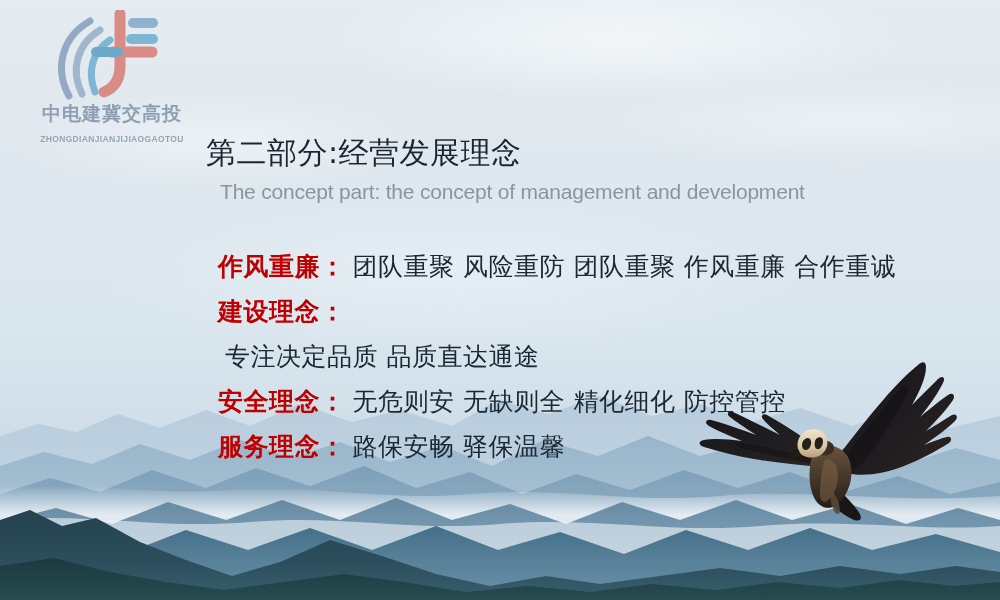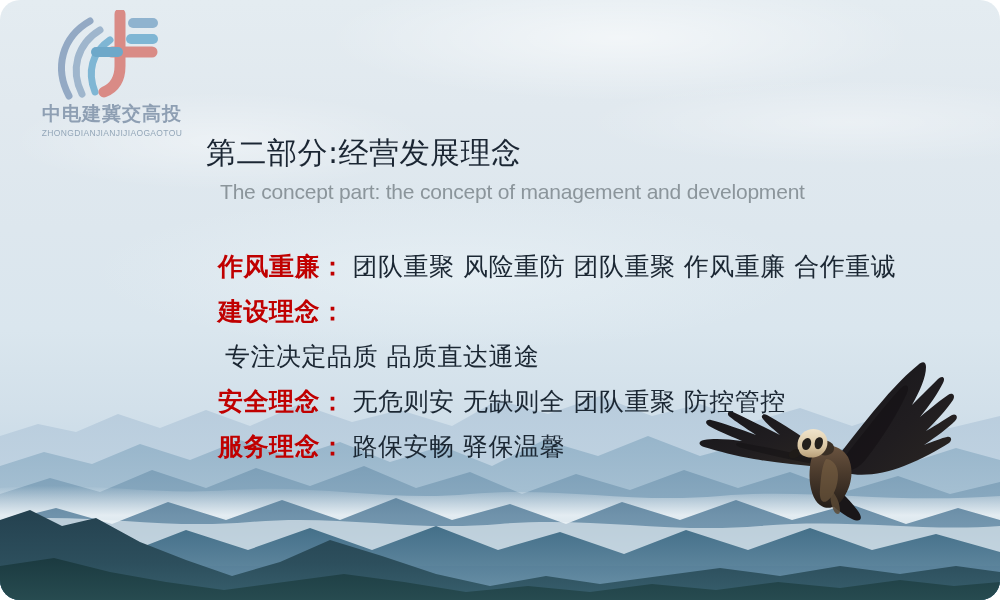--- a/index.html
+++ b/index.html
@@ -15,21 +15,20 @@
     font-family: "Liberation Sans", "DejaVu Sans", sans-serif;
     background: linear-gradient(180deg,
         #e4ecf1 0%,
         #e1e9ef 18%,
         #dde7ee 38%,
         #dae6ee 55%,
         #d2e0ea 68%,
         #c8dae7 78%,
         #b9d0e0 86%,
         #a8c3d6 100%);
-    border-radius: 20px;
   }
 
   
   .sky-haze {
     position: absolute;
     left: 0; top: 0;
     width: 1000px; height: 470px;
     background:
       radial-gradient(ellipse 420px 90px at 62% 8%, rgba(255,255,255,.55), rgba(255,255,255,0) 70%),
       radial-gradient(ellipse 300px 70px at 22% 30%, rgba(255,255,255,.40), rgba(255,255,255,0) 70%),
@@ -59,23 +58,23 @@
     margin-top: 1px;
     font-size: 19px;
     font-weight: 700;
     letter-spacing: 1px;
     color: #8e9fb3;
     font-family: "DejaVu Sans", "Liberation Sans", sans-serif;
     line-height: 1.1;
     white-space: nowrap;
   }
   .logo-pinyin {
-    margin-top: 4px;
+    margin-top: 10px;
     font-size: 8.5px;
-    font-weight: 400;
+    font-weight: 700;
     letter-spacing: .35px;
     color: #93a6b8;
     white-space: nowrap;
   }
 
   
   .title {
     position: absolute;
     left: 206px; top: 133px;
     font-size: 30px;
@@ -316,21 +315,21 @@
     <div class="row">
       <span class="row-label">建设理念：</span>
     </div>
 
     <div class="row">
       <span class="row-value">专注决定品质  品质直达通途</span>
     </div>
 
     <div class="row">
       <span class="row-label">安全理念：</span>
-      <span class="row-value">无危则安  无缺则全  团队重聚  防控管控</span>
+      <span class="row-value">无危则安  无缺则全  精化细化  防控管控</span>
     </div>
 
     <div class="row">
       <span class="row-label">服务理念：</span>
       <span class="row-value">路保安畅  驿保温馨</span>
     </div>
 
   </div>
 
 </div>

